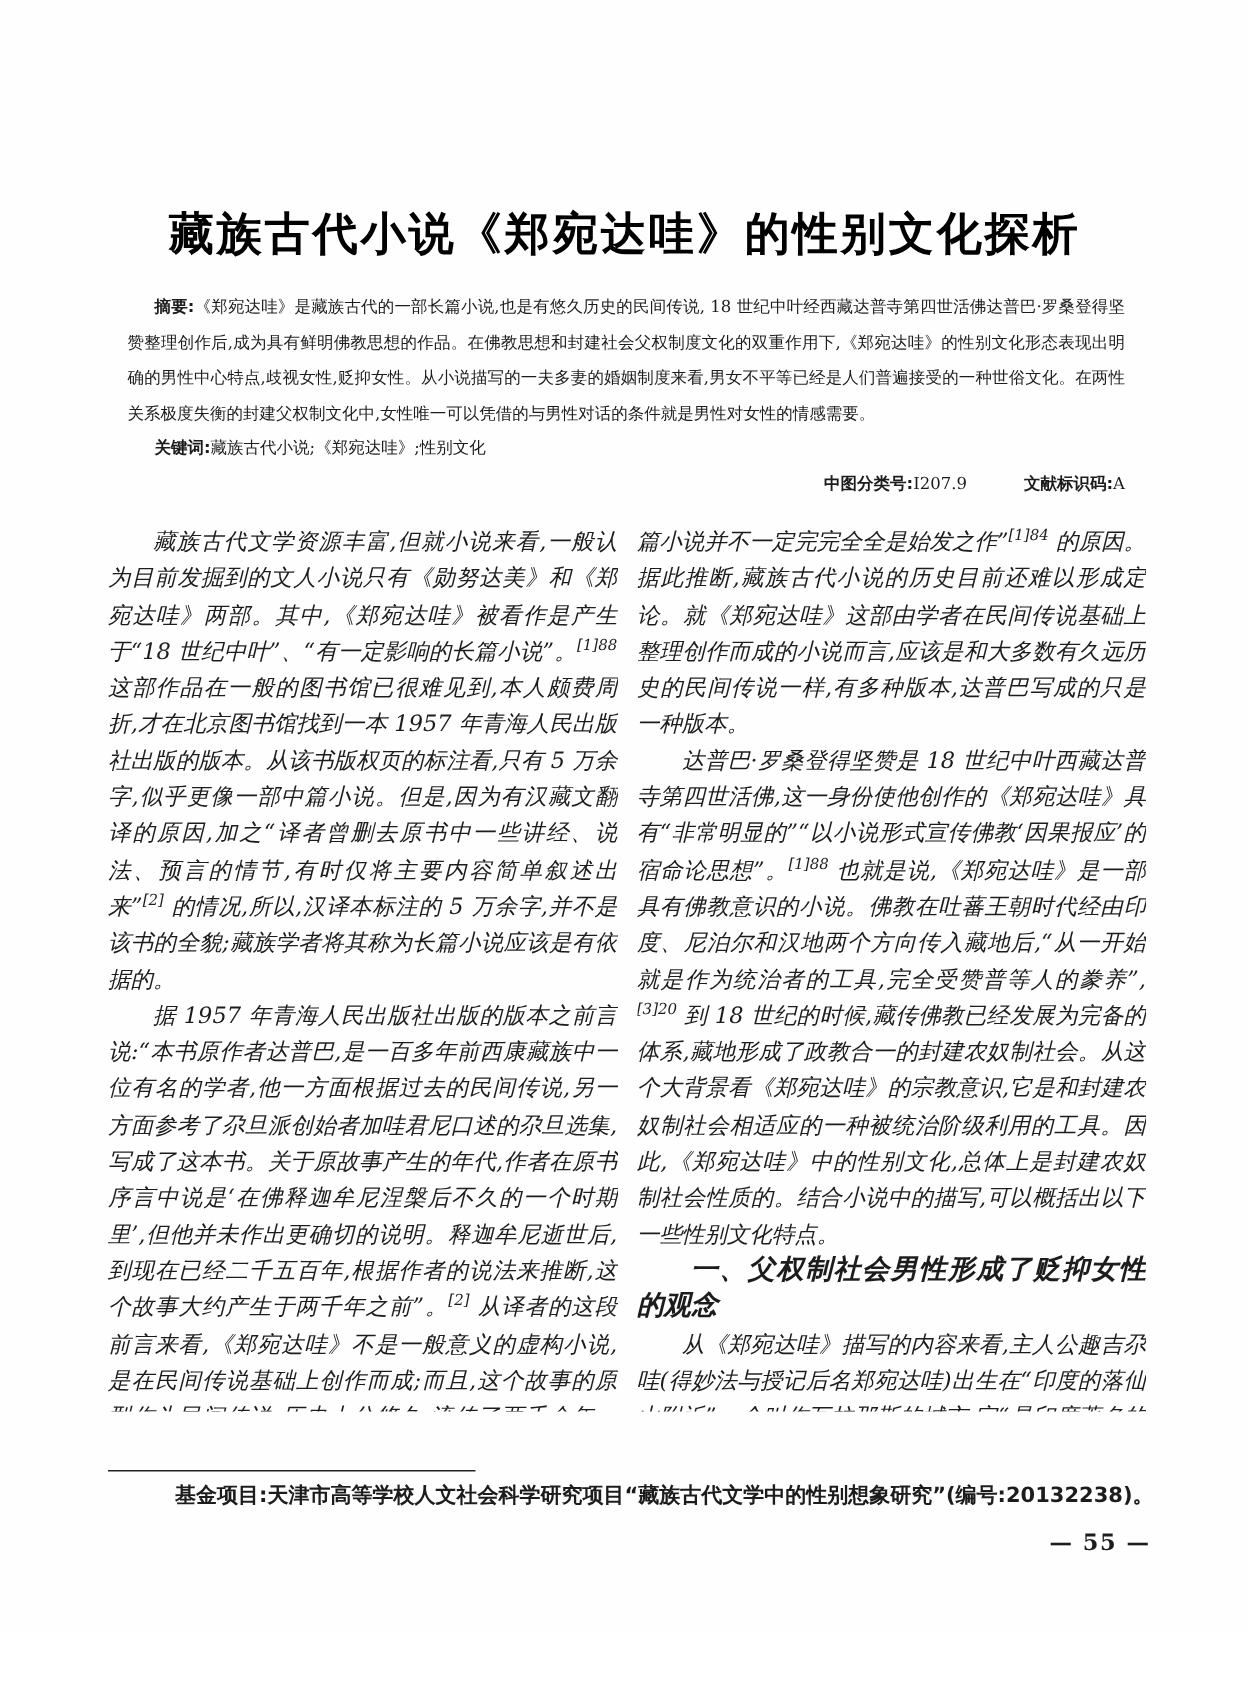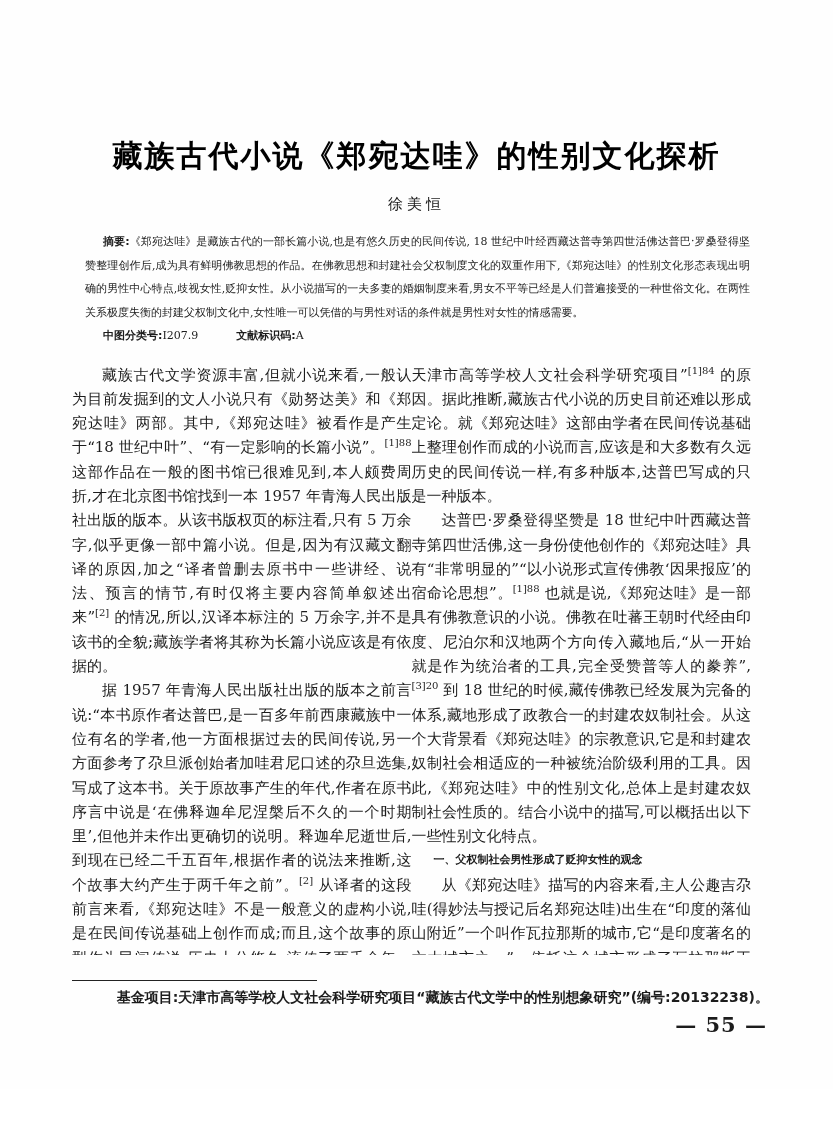--- a/index.html
+++ b/index.html
@@ -38,41 +38,44 @@
   .front p.abstract, .front p.keywords { text-indent: 18px; }
   .label {
     font-family: "DejaVu Sans", "Liberation Sans", sans-serif;
     font-weight: 700;
   }
   .meta-row {
     padding-left: 18px;
     display: flex;
     align-items: baseline;
     white-space: nowrap;
+    justify-content: flex-end;
   }
   .meta-item { margin-right: 38px; }
   .meta-item:last-child { margin-right: 0; }
   .columns {
     display: flex;
+    gap: 13px;
     margin: 15px 68px 0 72px;
+    font-style: italic;
   }
   .col {
     width: calc(50% - 7px);
     height: 592px;
     overflow: hidden;
     font-size: 15px;
     line-height: 24.3px;
     text-align: justify;
   }
   .col p { text-indent: 2em; }
   .col p.noindent { text-indent: 0; }
   .col p.heading {
     font-family: "DejaVu Sans", "Liberation Sans", sans-serif;
     font-weight: 700;
-    font-size: 11px;
+    font-size: 18px;
   }
   sup {
     font-size: 10px;
     line-height: 0;
     vertical-align: super;
     margin-top: 36px;
   }
   .footnote {
     position: absolute;
     left: 72px;
@@ -91,49 +94,49 @@
     font-size: 14px;
     line-height: 19px;
     white-space: nowrap;
     text-align: right;
   }
   .pageno {
     position: absolute;
     right: 66px;
     bottom: 52px;
     font-weight: 700;
-    font-size: 21px;
+    font-size: 15px;
     letter-spacing: 1px;
     text-align: center;
   }
 </style>
 </head>
 <body>
 
 <div class="page">
 
   <h1 class="article-title">藏族古代小说《郑宛达哇》的性别文化探析</h1>
 
-  <div class="author">徐美恒</div>
 
   <div class="front">
     <p class="abstract"><span class="label">摘要:</span><span>《郑宛达哇》是藏族古代的一部长篇小说,也是有悠久历史的民间传说, 18 世纪中叶经西藏达普寺第四世活佛达普巴·罗桑登得坚赞整理创作后,成为具有鲜明佛教思想的作品。在佛教思想和封建社会父权制度文化的双重作用下,《郑宛达哇》的性别文化形态表现出明确的男性中心特点,歧视女性,贬抑女性。从小说描写的一夫多妻的婚姻制度来看,男女不平等已经是人们普遍接受的一种世俗文化。在两性关系极度失衡的封建父权制文化中,女性唯一可以凭借的与男性对话的条件就是男性对女性的情感需要。</span></p>
+    <p class="keywords"><span class="label">关键词:</span><span>藏族古代小说;《郑宛达哇》;性别文化</span></p>
     <div class="meta-row">
       <span class="meta-item"><span class="label">中图分类号:</span><span>I207.9</span></span>
       <span class="meta-item"><span class="label">文献标识码:</span><span>A</span></span>
     </div>
   </div>
 
   <div class="columns">
     <div class="col">
         <p class="indent"><span>藏族古代文学资源丰富,但就小说来看,一般认为目前发掘到的文人小说只有《勋努达美》和《郑宛达哇》两部。其中,《郑宛达哇》被看作是产生于“18 世纪中叶”、“有一定影响的长篇小说”。</span><sup>[1]88</sup><span> 这部作品在一般的图书馆已很难见到,本人颇费周折,才在北京图书馆找到一本 1957 年青海人民出版社出版的版本。从该书版权页的标注看,只有 5 万余字,似乎更像一部中篇小说。但是,因为有汉藏文翻译的原因,加之“译者曾删去原书中一些讲经、说法、预言的情节,有时仅将主要内容简单叙述出来”</span><sup>[2]</sup><span> 的情况,所以,汉译本标注的 5 万余字,并不是该书的全貌;藏族学者将其称为长篇小说应该是有依据的。</span></p>
         <p class="indent"><span>据 1957 年青海人民出版社出版的版本之前言说:“本书原作者达普巴,是一百多年前西康藏族中一位有名的学者,他一方面根据过去的民间传说,另一方面参考了尕旦派创始者加哇君尼口述的尕旦选集,写成了这本书。关于原故事产生的年代,作者在原书序言中说是‘在佛释迦牟尼涅槃后不久的一个时期里’,但他并未作出更确切的说明。释迦牟尼逝世后,到现在已经二千五百年,根据作者的说法来推断,这个故事大约产生于两千年之前”。</span><sup>[2]</sup><span> 从译者的这段前言来看,《郑宛达哇》不是一般意义的虚构小说,是在民间传说基础上创作而成;而且,这个故事的原型作为民间传说,历史十分悠久,流传了两千余年。这大概就是丹珠昂奔在其《藏族文化散论》中质疑藏族长篇小说最早产生于 18 世纪的原因,也是莫福山谨慎地表示“目前搜集到的长</span></p>
       </div>
     <div class="col">
-        <p class="noindent"><span>天津市高等学校人文社会科学研究项目”</span><sup>[1]84</sup><span> 的原因。据此推断,藏族古代小说的历史目前还难以形成定论。就《郑宛达哇》这部由学者在民间传说基础上整理创作而成的小说而言,应该是和大多数有久远历史的民间传说一样,有多种版本,达普巴写成的只是一种版本。</span></p>
+        <p class="noindent"><span>篇小说并不一定完完全全是始发之作”</span><sup>[1]84</sup><span> 的原因。据此推断,藏族古代小说的历史目前还难以形成定论。就《郑宛达哇》这部由学者在民间传说基础上整理创作而成的小说而言,应该是和大多数有久远历史的民间传说一样,有多种版本,达普巴写成的只是一种版本。</span></p>
         <p class="indent"><span>达普巴·罗桑登得坚赞是 18 世纪中叶西藏达普寺第四世活佛,这一身份使他创作的《郑宛达哇》具有“非常明显的”“以小说形式宣传佛教‘因果报应’的宿命论思想”。</span><sup>[1]88</sup><span> 也就是说,《郑宛达哇》是一部具有佛教意识的小说。佛教在吐蕃王朝时代经由印度、尼泊尔和汉地两个方向传入藏地后,“从一开始就是作为统治者的工具,完全受赞普等人的豢养”,</span><sup>[3]20</sup><span> 到 18 世纪的时候,藏传佛教已经发展为完备的体系,藏地形成了政教合一的封建农奴制社会。从这个大背景看《郑宛达哇》的宗教意识,它是和封建农奴制社会相适应的一种被统治阶级利用的工具。因此,《郑宛达哇》中的性别文化,总体上是封建农奴制社会性质的。结合小说中的描写,可以概括出以下一些性别文化特点。</span></p>
         <p class="heading"><span>一、父权制社会男性形成了贬抑女性的观念</span></p>
         <p class="indent"><span>从《郑宛达哇》描写的内容来看,主人公趣吉尕哇(得妙法与授记后名郑宛达哇)出生在“印度的落仙山附近”一个叫作瓦拉那斯的城市,它“是印度著名的六大城市之一”。依托这个城市形成了瓦拉那斯王国,趣吉尕哇是瓦拉那斯王国的太子。根据城邦国家林立、一夫多妻制、</span></p>
       </div>
   </div>
 
   <div class="footnote">
     <div class="footnote-rule"></div>
     <p class="footnote-text"><span>基金项目:</span><span>天津市高等学校人文社会科学研究项目“藏族古代文学中的性别想象研究”(编号:20132238)。</span></p>
   </div>

